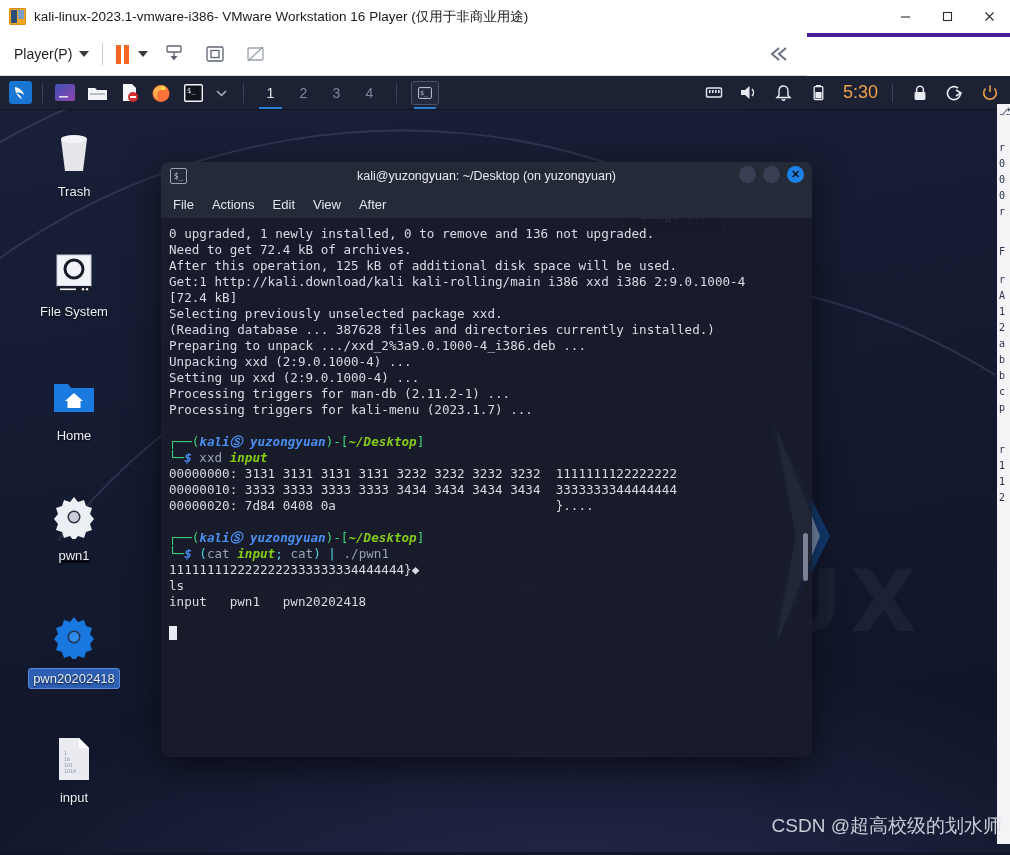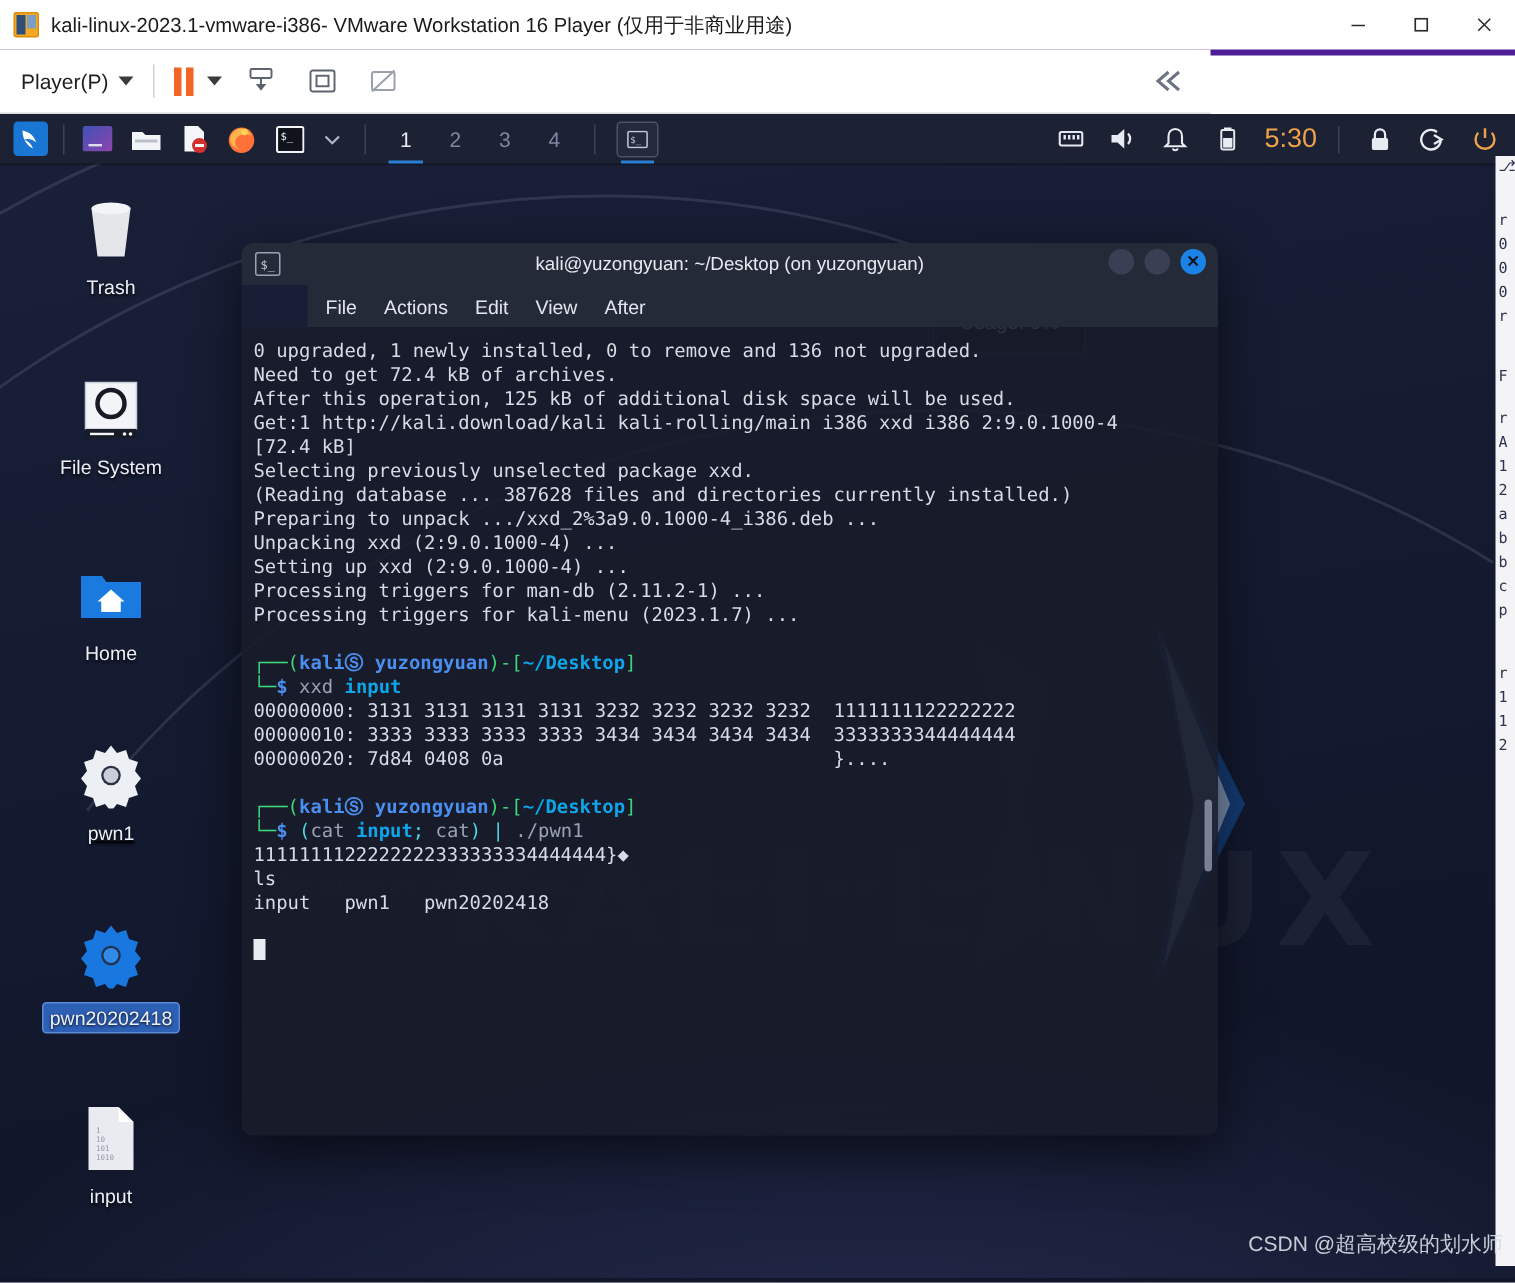--- a/index.html
+++ b/index.html
@@ -182,38 +182,38 @@
     pointer-events:none;
   }
   .term-wb{position:absolute;right:8px;top:4px;display:flex;gap:7px;align-items:center;}
   .wb{width:17px;height:17px;border-radius:50%;background:#3a4053;}
   .wb.close{
     background:#1b83e8;display:flex;align-items:center;justify-content:center;
     color:#0e1420;font-size:11px;font-weight:700;
   }
   .term-menu{
     height:28px;background:#252a38;display:flex;align-items:center;
-    padding-left:12px;gap:18px;margin-left:44px;
+    padding-left:12px;gap:18px;
   }
   .term-menu span{font-size:13px;color:#e2e6ef;}
   .term-body{
     position:relative;height:539px;
     background:rgba(24,28,42,0.90);
     padding:8px 0 0 5px;box-sizing:border-box;overflow:hidden;
   }
   .tline{
     font-family:"DejaVu Sans Mono", monospace;
     font-size:12.6px;line-height:16px;color:#d7dbe4;white-space:pre;
     padding-left:3px;
   }
   .c-cyan{color:#4fd6e0;}
   .c-blue{color:#4a8ef0;}
   .c-green{color:#3fd67a;}
-  .c-white{color:#0ea5e9;}
-  .c-bold{font-weight:bold;}
+  .c-white{color:#84cc16;}
+  .c-bold{font-weight:bold;font-style:italic;}
   .c-dim{color:#9aa2b6;}
   .term-cursor{
     display:inline-block;width:8px;height:14px;background:#e8ebf2;vertical-align:-2px;
   }
   .term-scroll{
     position:absolute;right:4px;top:315px;width:5px;height:48px;
     background:#9aa2b6;border-radius:3px;opacity:0.75;
   }
 
   
@@ -222,21 +222,21 @@
     background:#f4f4f6;overflow:hidden;
   }
   .bgwin .bl{
     font-family:"DejaVu Sans Mono", monospace;font-size:10px;line-height:16px;
     color:#2b3550;white-space:nowrap;padding-left:2px;
   }
 
   
   .wmark{
     position:absolute;right:8px;bottom:16px;
-    font-size:14px;color:#d7dbe4;opacity:0.92;white-space:nowrap;
+    font-size:19px;color:#d7dbe4;opacity:0.92;white-space:nowrap;
   }
   .taskbar-bottom{
     position:absolute;left:0;bottom:0;width:1010px;height:3px;background:#11162a;
   }
 </style>
 </head>
 <body>
 
 <div id="app">
 

